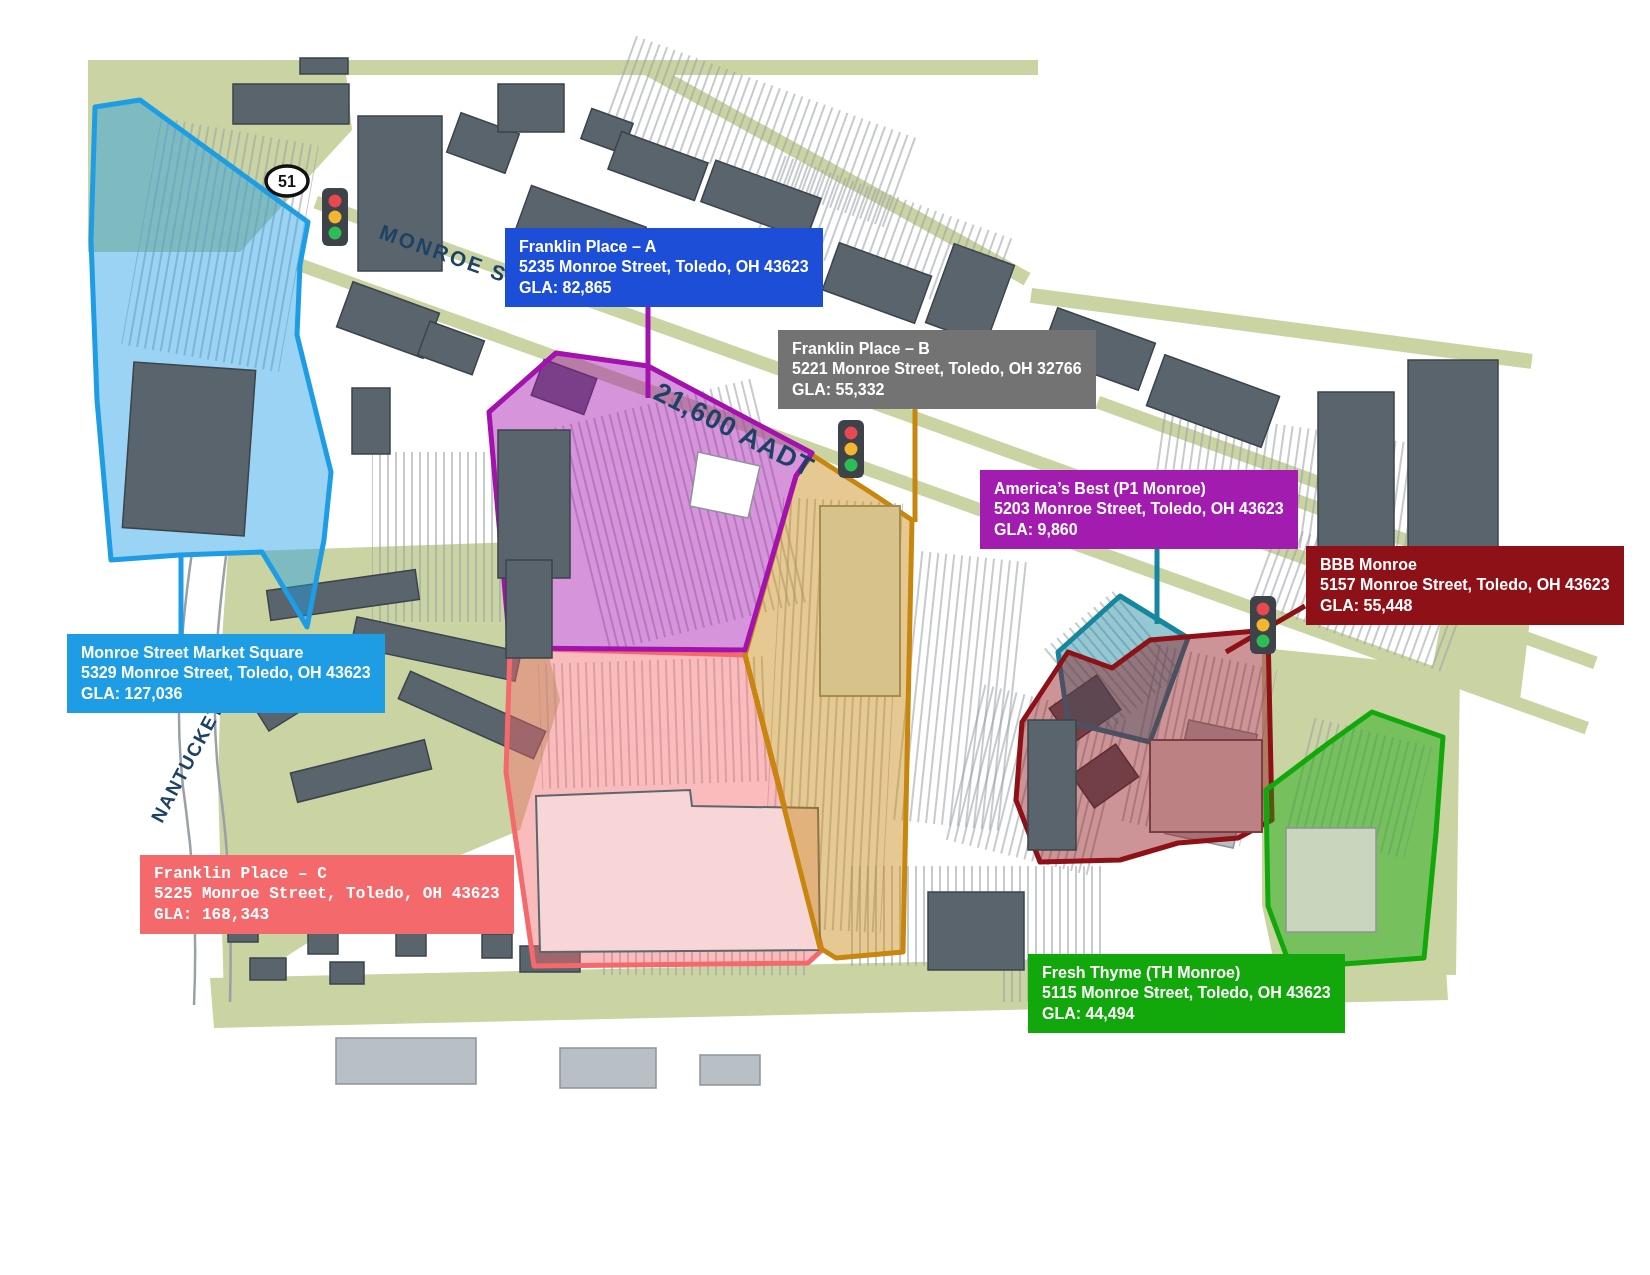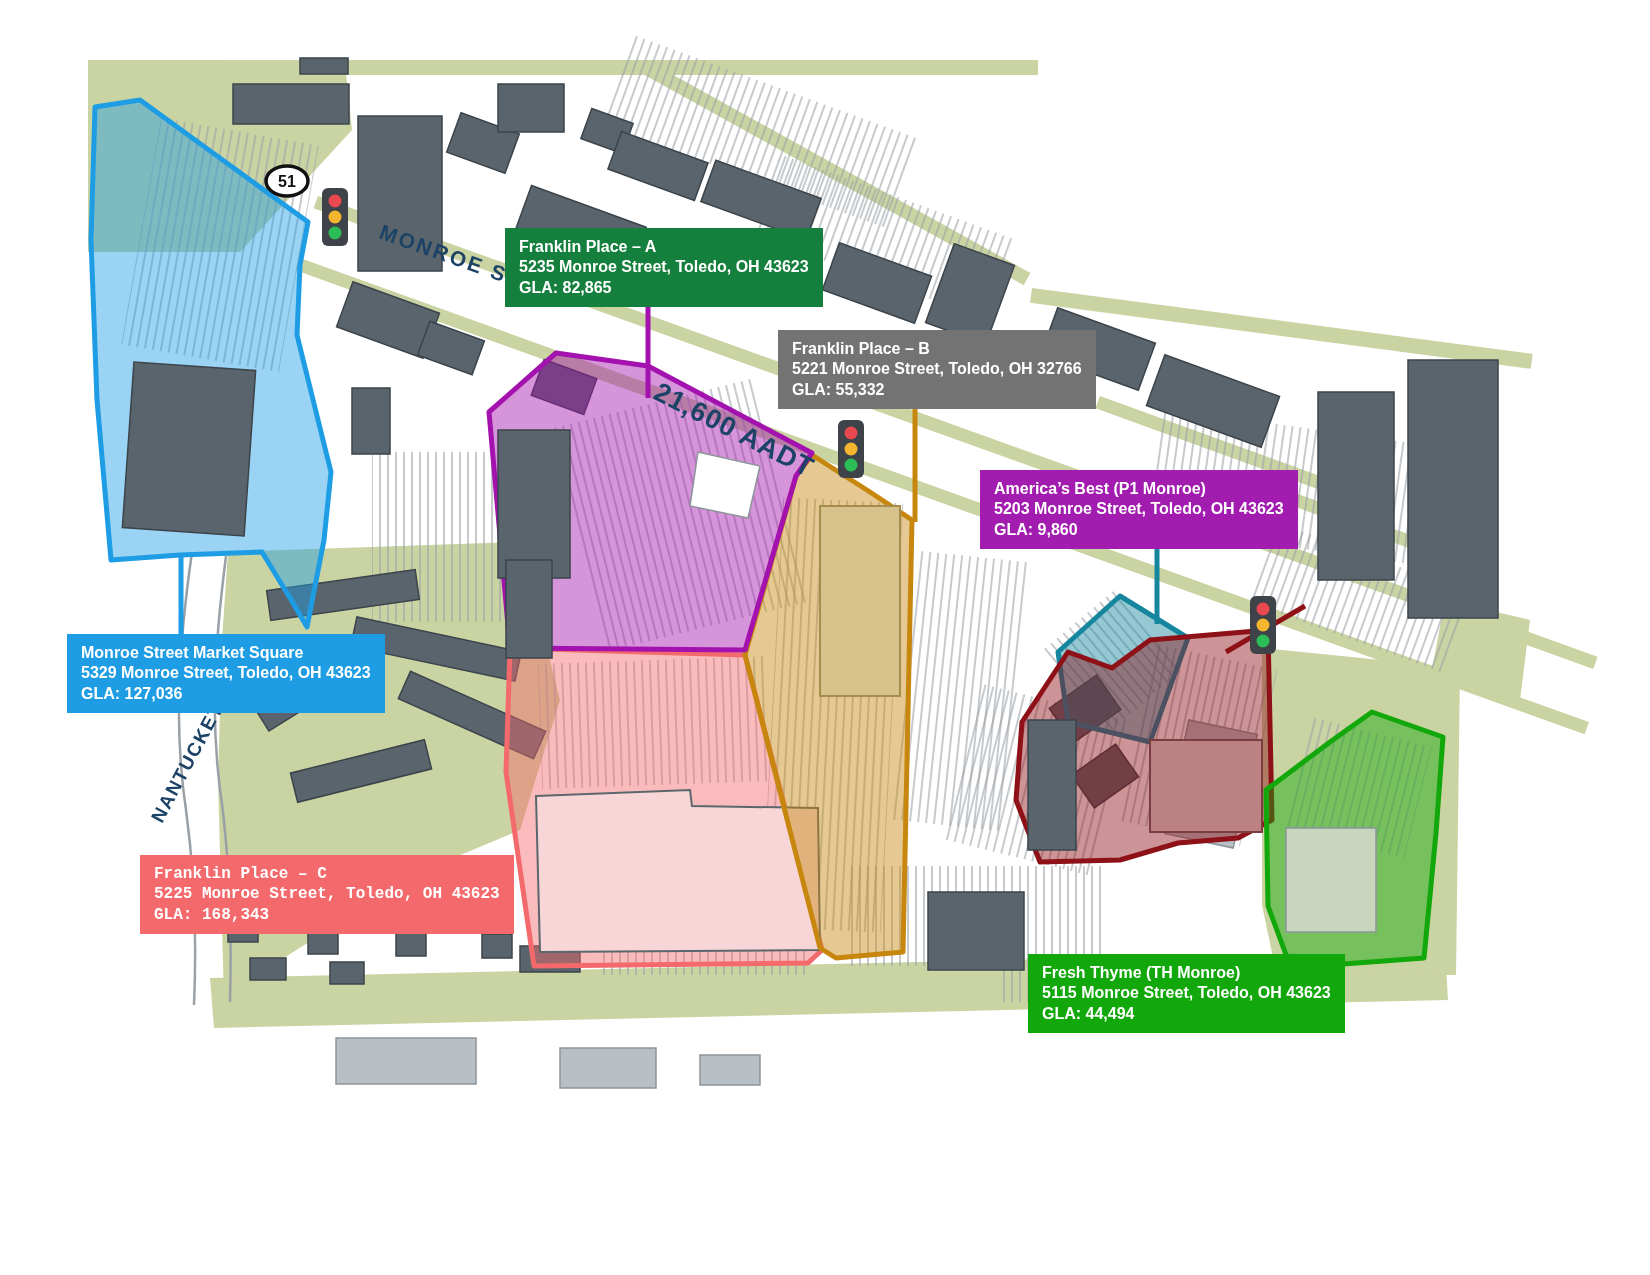--- a/index.html
+++ b/index.html
@@ -195,38 +195,43 @@
         <circle class="sig-g" cx="13" cy="45" r="6.5"></circle>
   </g>
 </svg>
 
   <div class="plabel" style="left: 22px; top: 634px; background: rgb(30, 157, 229); margin-left: 45px;">
     <div>Monroe Street Market Square</div>
     <div>5329 Monroe Street, Toledo, OH 43623</div>
     <div>GLA: 127,036</div>
   </div>
 
-  <div class="plabel" style="left: 505px; top: 228px; background: #15803d;">
+  <div class="plabel" style="left: 505px; top: 228px; background: #1d4ed8;">
     <div>Franklin Place – A</div>
     <div>5235 Monroe Street, Toledo, OH 43623</div>
     <div>GLA: 82,865</div>
   </div>
 
   <div class="plabel" style="left: 778px; top: 330px; background: #737373;">
     <div>Franklin Place – B</div>
     <div>5221 Monroe Street, Toledo, OH 32766</div>
     <div>GLA: 55,332</div>
   </div>
 
   <div class="plabel" style="left: 980px; top: 470px; background: #a21caf;">
     <div>America’s Best (P1 Monroe)</div>
     <div>5203 Monroe Street, Toledo, OH 43623</div>
     <div>GLA: 9,860</div>
   </div>
 
+  <div class="plabel" style="left: 1306px; top: 546px; background: rgb(142, 17, 23);">
+    <div>BBB Monroe</div>
+    <div>5157 Monroe Street, Toledo, OH 43623</div>
+    <div>GLA: 55,448</div>
+  </div>
 
   <div class="plabel" style="left: 140px; top: 855px; background: rgb(244, 105, 107); font-family: Liberation Mono, monospace;">
     <div>Franklin Place – C</div>
     <div>5225 Monroe Street, Toledo, OH 43623</div>
     <div>GLA: 168,343</div>
   </div>
 
   <div class="plabel" style="left: 1028px; top: 954px; background: rgb(18, 168, 11);">
     <div>Fresh Thyme (TH Monroe)</div>
     <div>5115 Monroe Street, Toledo, OH 43623</div>

